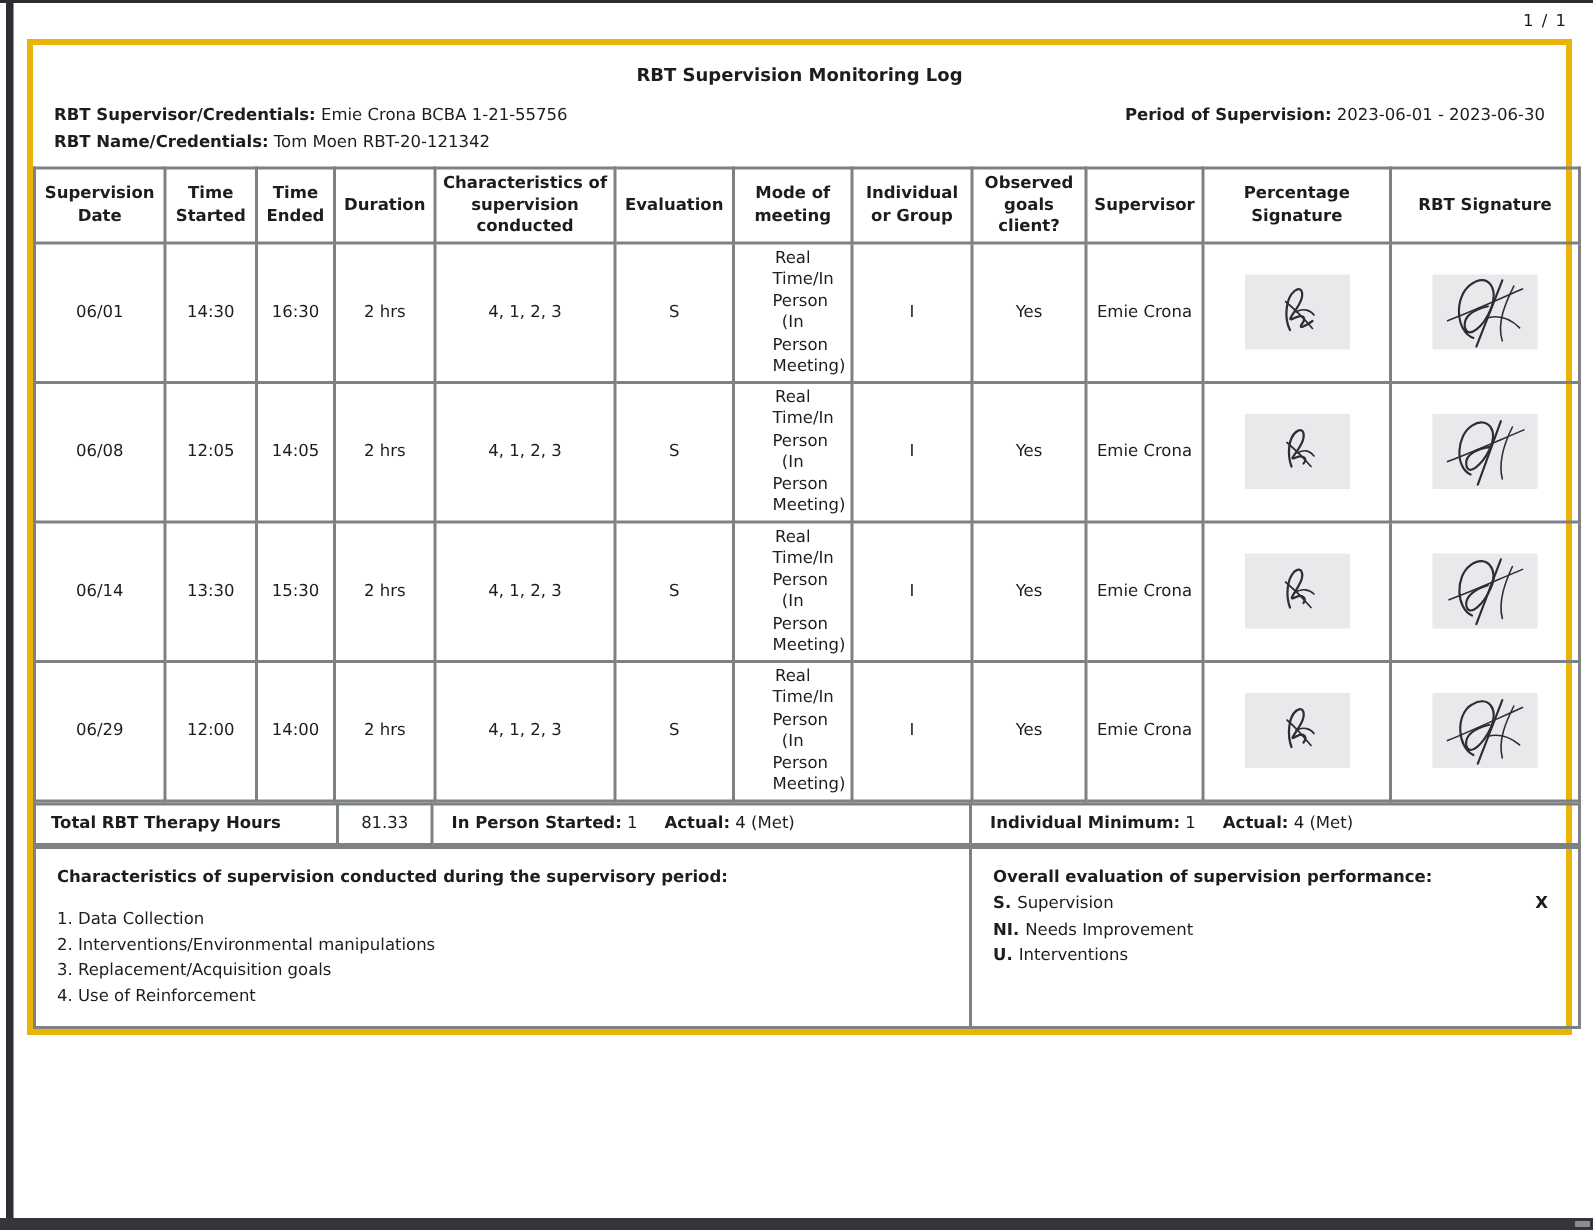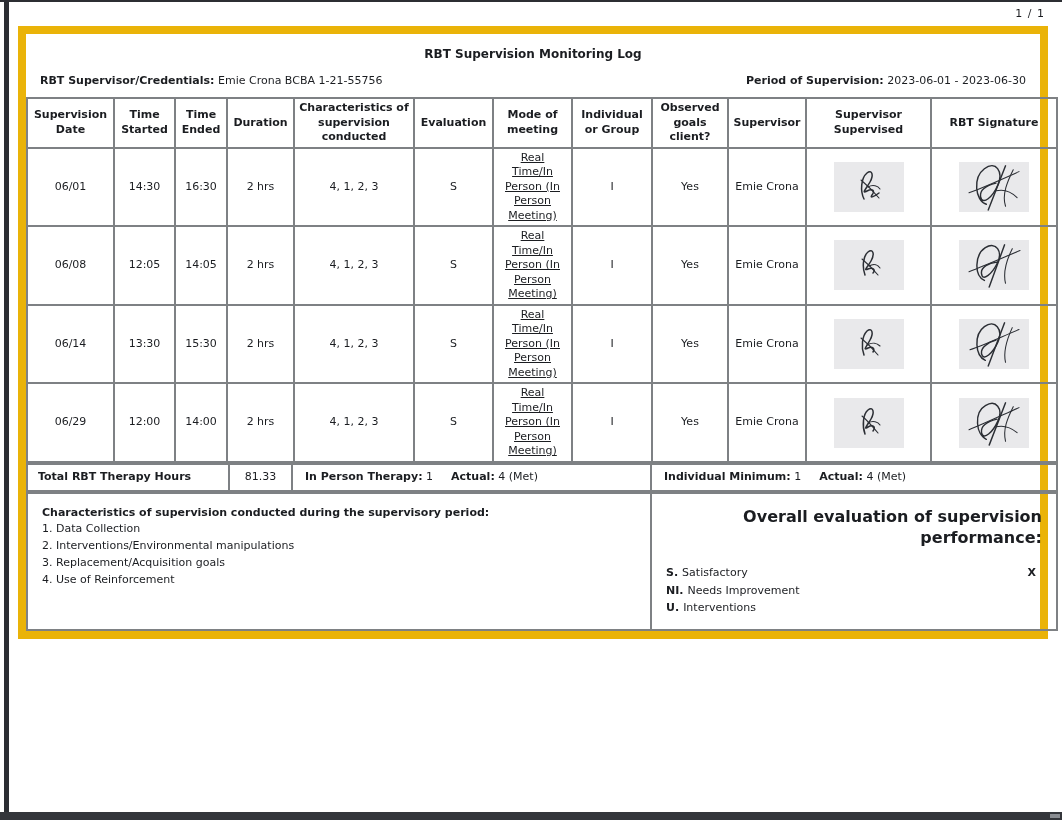--- a/index.html
+++ b/index.html
@@ -16,55 +16,55 @@
   .chrome-left   { position:absolute; left:4px; top:2px; width:5px; height:810px; background:#2c2e33; }
   .chrome-bottom { position:absolute; left:0; bottom:0; width:1062px; height:8px; background:#34363b; }
   .resize-nub    { position:absolute; right:2px; bottom:2px; width:10px; height:4px; background:#8a8d92; }
   .page-indicator {
     position:absolute; top:7px; right:17px;
     font-size:11px; color:#1b1d21; letter-spacing:1px;
   }
   
   .doc {
     position:absolute; left:18px; top:26px; width:1030px;
-    border:8px solid #eab308; background:#fff;
+    border:4px solid #eab308; background:#fff;
   }
   .doc-header { padding:13px 14px 7px 14px; }
   .doc-title  { text-align:center; font-weight:bold; font-size:12px; margin-bottom:11px; }
   .info-row   { display:flex; justify-content:space-between; font-size:11px; line-height:18px;gap:31px; }
   .info-right { text-align:right; }
   .lbl { font-weight:bold; }
   
   table { width:100%; border-collapse:collapse; table-layout:fixed; }
   th, td {
     border:2px solid #7e8184; font-size:11px;
     text-align:center; vertical-align:middle; line-height:1.32;
     overflow:hidden;
   }
   .main-table th { height:47px; font-weight:bold; padding:2px 3px; }
   .main-table td { height:71px; padding:2px 4px; }
-  .main-table td.cell-mode { padding:2px 11px;text-decoration:underline; }
+  .main-table td.cell-mode { padding:2px 25px; }
   .sig-box {
     display:inline-block; width:70px; height:50px;
     background:#e9e9eb; vertical-align:middle;
   }
   .sig-box svg { width:100%; height:100%; }
   
   .totals-table td { height:27px; }
   .totals-table tr.tall td { height:40px; }
   .t-label { text-align:left; font-weight:bold; padding:4px 4px 4px 10px; }
   .t-value { padding:2px 4px; }
   .t-wide  { text-align:left; padding:4px 4px 4px 12px; }
   .t-note  { font-style:italic; font-weight:normal; display:block; }
   .gap-lg  { display:inline-block; width:18px; }
   
   .bottom-table td { vertical-align:top; text-align:left; height:119px; padding:12px 14px; }
-  .section-title { font-weight:bold; font-size:11px; }
+  .section-title { font-weight:bold; font-size:11px; margin-bottom:12px; }
   .char-item { font-size:11px; line-height:17px; }
-  .eval-title { font-weight:bold; font-size:16px; margin-bottom:16px;text-align:right; }
+  .eval-title { font-weight:bold; font-size:11px; margin-bottom:1px; }
   .eval-line { display:flex; font-size:11px; line-height:17.5px; }
   .eval-code { font-weight:bold; margin-right:4px; }
   .eval-mark { margin-left:auto; font-weight:bold; padding-right:6px; }
   .sig-path { fill:none; stroke:#2b2e34; stroke-width:1.5; stroke-linecap:round; }
   .sig-path.thin { stroke-width:1.1; }
 </style>
 </head>
 <body>
 
 <div class="chrome-top"></div>
@@ -74,20 +74,21 @@
 
 <div class="page-indicator">1 / 1</div>
 
 <div class="doc">
 
   <div class="doc-header">
     <div class="doc-title">RBT Supervision Monitoring Log</div>
     <div class="info-row">
       <div class="info-left">
         <div><span class="lbl">RBT Supervisor/Credentials:</span> <span>Emie Crona BCBA 1-21-55756</span></div>
+        <div><span class="lbl">RBT Name/Credentials:</span> <span>Tom Moen RBT-20-121342</span></div>
       </div>
       <div class="info-right">
         <div><span class="lbl">Period of Supervision:</span> <span>2023-06-01 - 2023-06-30</span></div>
       </div>
     </div>
   </div>
 
   <table class="main-table">
     <colgroup>
       <col style="width:87px">
@@ -108,21 +109,21 @@
         <th>Supervision Date</th>
         <th>Time Started</th>
         <th>Time Ended</th>
         <th>Duration</th>
         <th>Characteristics of supervision conducted</th>
         <th>Evaluation</th>
         <th>Mode of meeting</th>
         <th>Individual or Group</th>
         <th>Observed goals client?</th>
         <th>Supervisor</th>
-        <th>Supervisor Supervised</th>
+        <th>Percentage Signature</th>
         <th>RBT Signature</th>
       </tr>
     </thead>
     <tbody>
       <tr>
         <td>06/01</td>
         <td>14:30</td>
         <td>16:30</td>
         <td>2 hrs</td>
         <td>4, 1, 2, 3</td>
@@ -222,21 +223,21 @@
       <col style="width:202px">
         <col style="width:63px">
         <col style="width:359px">
         <col style="width:406px">
     </colgroup>
     <tbody>
       <tr>
         <td class="t-label">Total RBT Therapy Hours</td>
         <td class="t-value">81.33</td>
         <td class="t-wide">
-          <span class="lbl">In Person Therapy:</span> <span>1</span><span class="gap-lg"></span><span class="lbl">Actual:</span> <span>4 (Met)</span>
+          <span class="lbl">In Person Started:</span> <span>1</span><span class="gap-lg"></span><span class="lbl">Actual:</span> <span>4 (Met)</span>
         </td>
         <td class="t-wide">
           <span class="lbl">Individual Minimum:</span> <span>1</span><span class="gap-lg"></span><span class="lbl">Actual:</span> <span>4 (Met)</span>
         </td>
       </tr>
     </tbody>
   </table>
 
   <table class="bottom-table">
     <colgroup>
@@ -249,21 +250,21 @@
           <div class="section-title">Characteristics of supervision conducted during the supervisory period:</div>
           <div class="char-item">1. Data Collection</div>
           <div class="char-item">2. Interventions/Environmental manipulations</div>
           <div class="char-item">3. Replacement/Acquisition goals</div>
           <div class="char-item">4. Use of Reinforcement</div>
         </td>
         <td>
           <div class="eval-title">Overall evaluation of supervision performance:</div>
           <div class="eval-line">
             <span class="eval-code">S.</span>
-            <span>Satisfactory</span>
+            <span>Supervision</span>
             <span class="eval-mark">X</span>
           </div>
           <div class="eval-line">
             <span class="eval-code">NI.</span>
             <span>Needs Improvement</span>
             <span class="eval-mark"></span>
           </div>
           <div class="eval-line">
             <span class="eval-code">U.</span>
             <span>Interventions</span>

